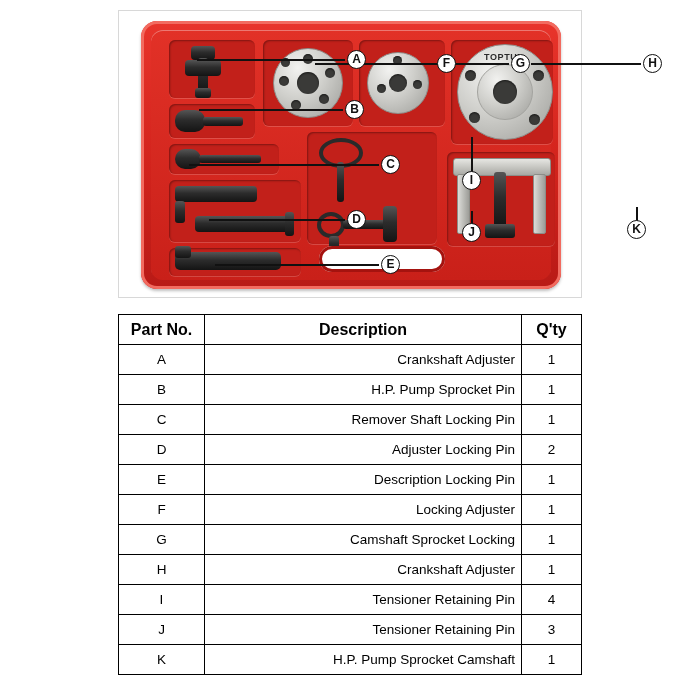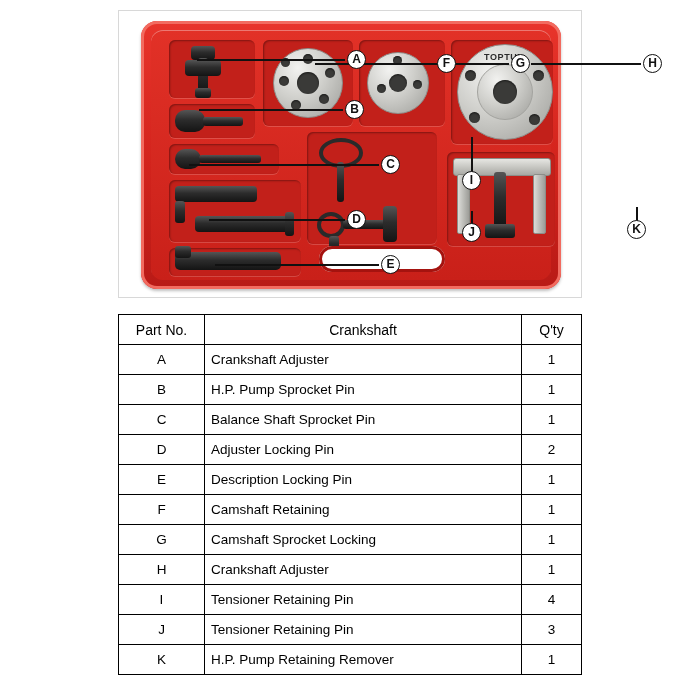--- a/index.html
+++ b/index.html
@@ -121,26 +121,26 @@
     width: 464px;
     font-size: 13.5px;
     color: #000;
   }
   table.parts th, table.parts td {
     border: 1px solid #000;
     height: 30px;
     padding: 0 6px;
   }
   table.parts thead th {
-    font-weight: normal;
-    font-size: 14px;
+    font-weight: bold;
+    font-size: 16px;
     text-align: center;
   }
   .col-part { width: 86px; text-align: center; }
-  .col-desc { text-align: left; padding-left: 16px; }
+  .col-desc { text-align: right; padding-left: 16px; }
   .col-qty  { width: 60px; text-align: center; }
 </style>
 </head>
 <body>
 
 <div id="page">
 
   <div class="photo-panel">
     <div class="case">
       <div class="case-inner">
@@ -249,53 +249,53 @@
 
     <div class="leader-v" style="left:517px; top:196px; height:18px;"></div>
     <div class="callout" style="left:508px; top:209px;">K</div>
   </div>
 
   <div class="table-wrap">
     <table class="parts">
       <thead>
         <tr>
           <th class="col-part">Part No.</th>
-          <th class="col-desc" style="text-align:center">Crankshaft</th>
+          <th class="col-desc" style="text-align:center">Description</th>
           <th class="col-qty">Q'ty</th>
         </tr>
       </thead>
       <tbody id="parts-body">
           <tr>
             <td class="col-part">A</td>
             <td class="col-desc">Crankshaft Adjuster</td>
             <td class="col-qty">1</td>
           </tr>
           <tr>
             <td class="col-part">B</td>
             <td class="col-desc">H.P. Pump Sprocket Pin</td>
             <td class="col-qty">1</td>
           </tr>
           <tr>
             <td class="col-part">C</td>
-            <td class="col-desc">Balance Shaft Sprocket Pin</td>
+            <td class="col-desc">Remover Shaft Locking Pin</td>
             <td class="col-qty">1</td>
           </tr>
           <tr>
             <td class="col-part">D</td>
             <td class="col-desc">Adjuster Locking Pin</td>
             <td class="col-qty">2</td>
           </tr>
           <tr>
             <td class="col-part">E</td>
             <td class="col-desc">Description Locking Pin</td>
             <td class="col-qty">1</td>
           </tr>
           <tr>
             <td class="col-part">F</td>
-            <td class="col-desc">Camshaft Retaining</td>
+            <td class="col-desc">Locking Adjuster</td>
             <td class="col-qty">1</td>
           </tr>
           <tr>
             <td class="col-part">G</td>
             <td class="col-desc">Camshaft Sprocket Locking</td>
             <td class="col-qty">1</td>
           </tr>
           <tr>
             <td class="col-part">H</td>
             <td class="col-desc">Crankshaft Adjuster</td>
@@ -306,20 +306,20 @@
             <td class="col-desc">Tensioner Retaining Pin</td>
             <td class="col-qty">4</td>
           </tr>
           <tr>
             <td class="col-part">J</td>
             <td class="col-desc">Tensioner Retaining Pin</td>
             <td class="col-qty">3</td>
           </tr>
           <tr>
             <td class="col-part">K</td>
-            <td class="col-desc">H.P. Pump Retaining Remover</td>
+            <td class="col-desc">H.P. Pump Sprocket Camshaft</td>
             <td class="col-qty">1</td>
           </tr>
         </tbody>
     </table>
   </div>
 
 </div>
 
 </body></html>

